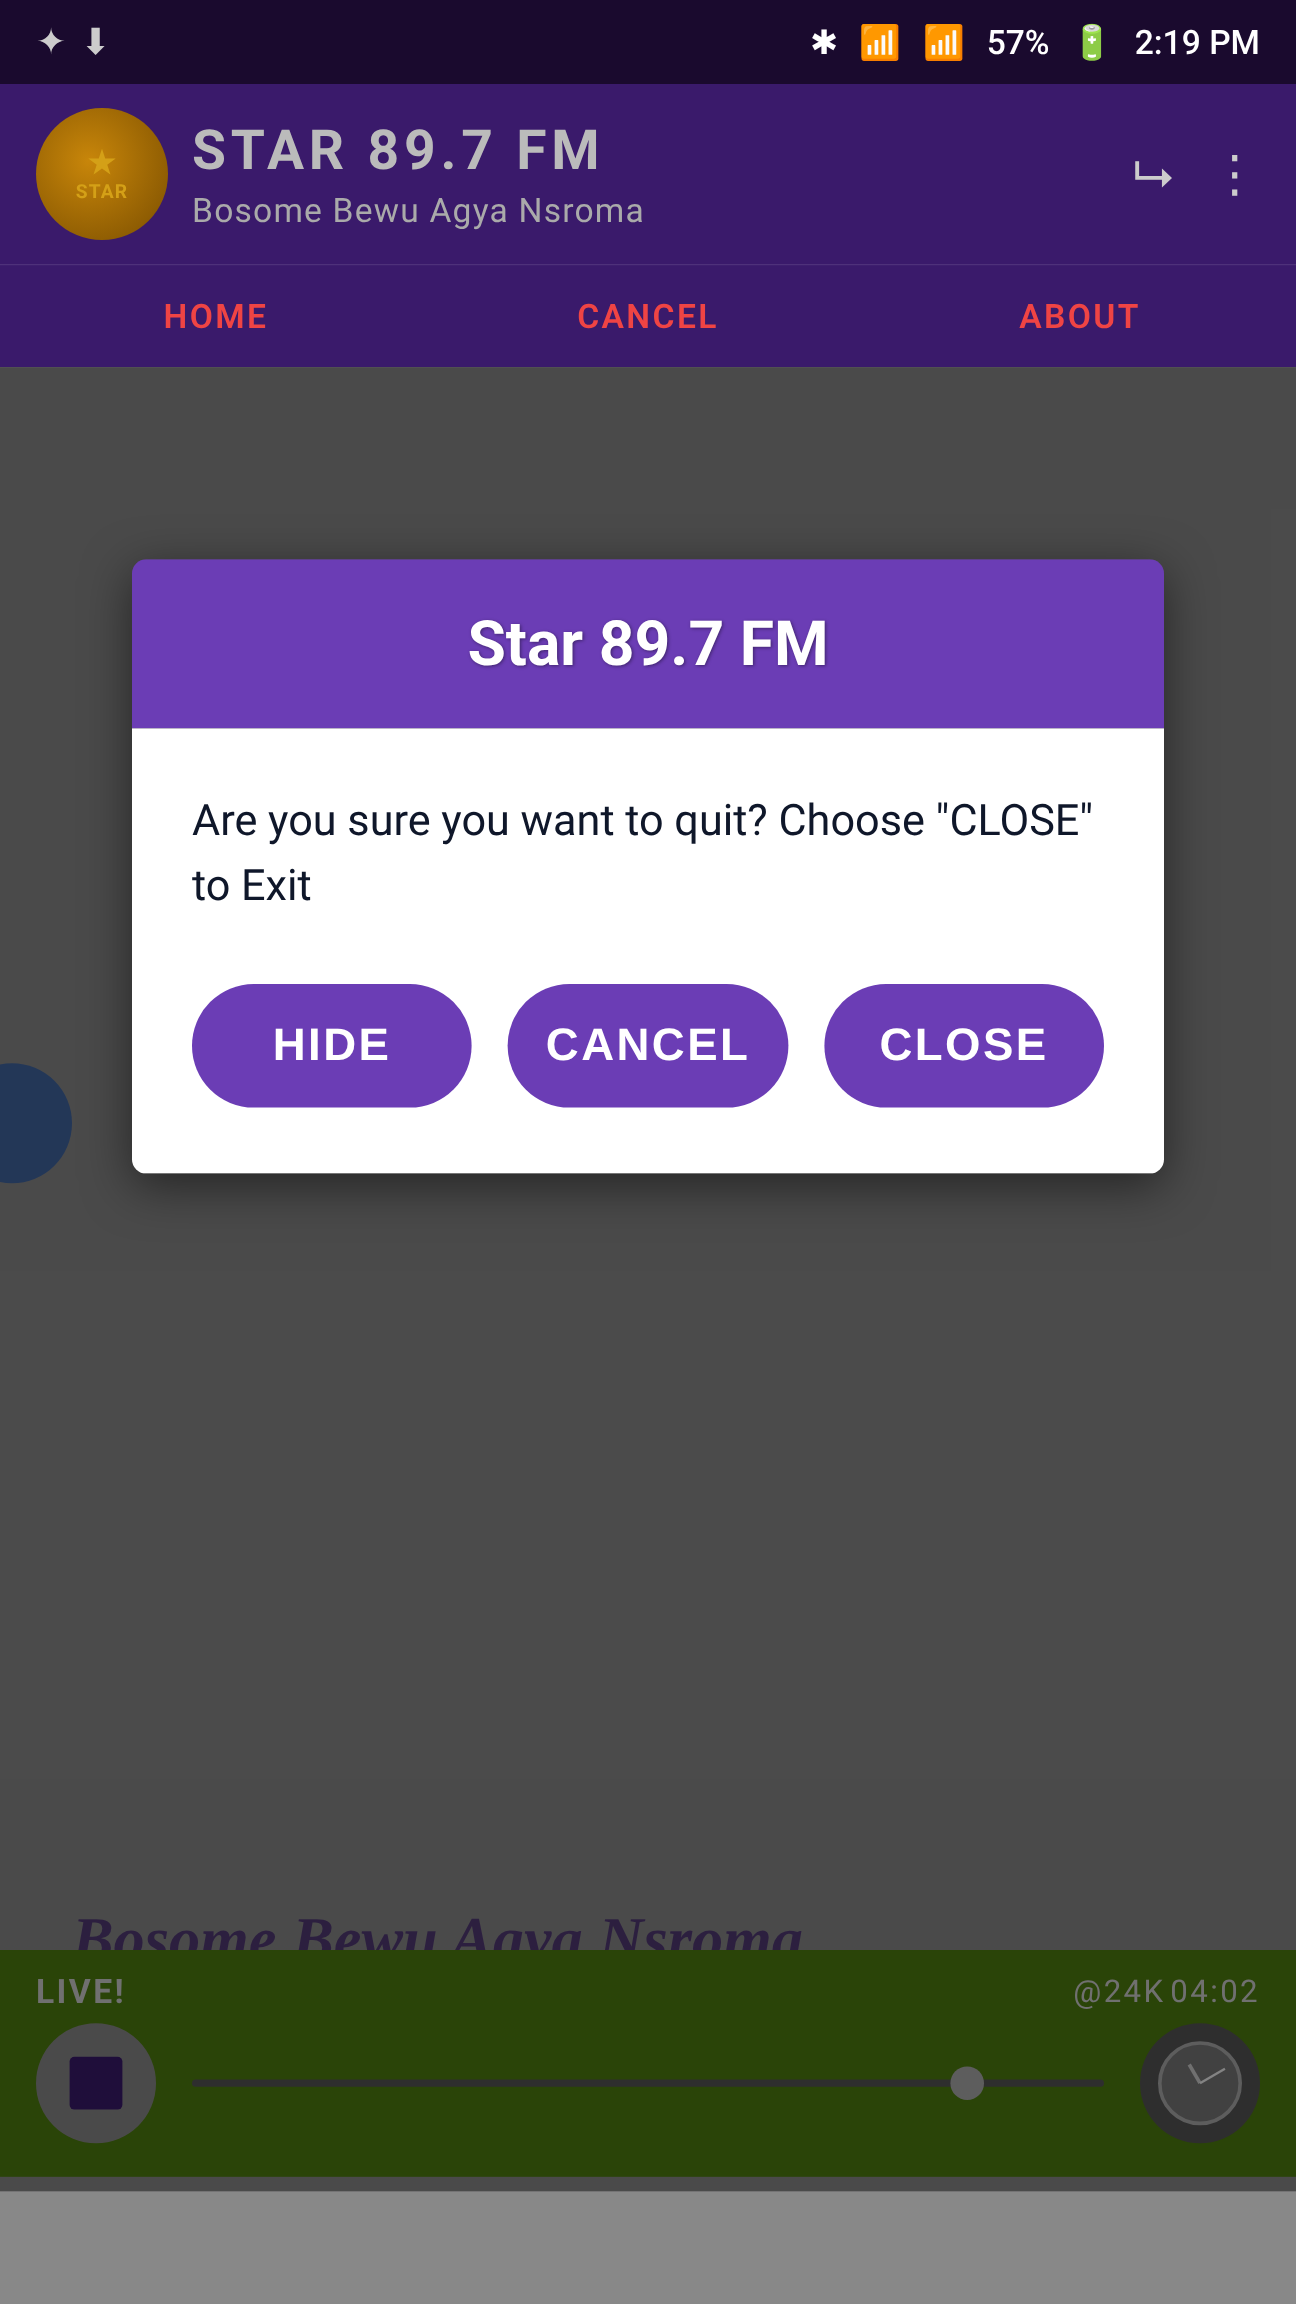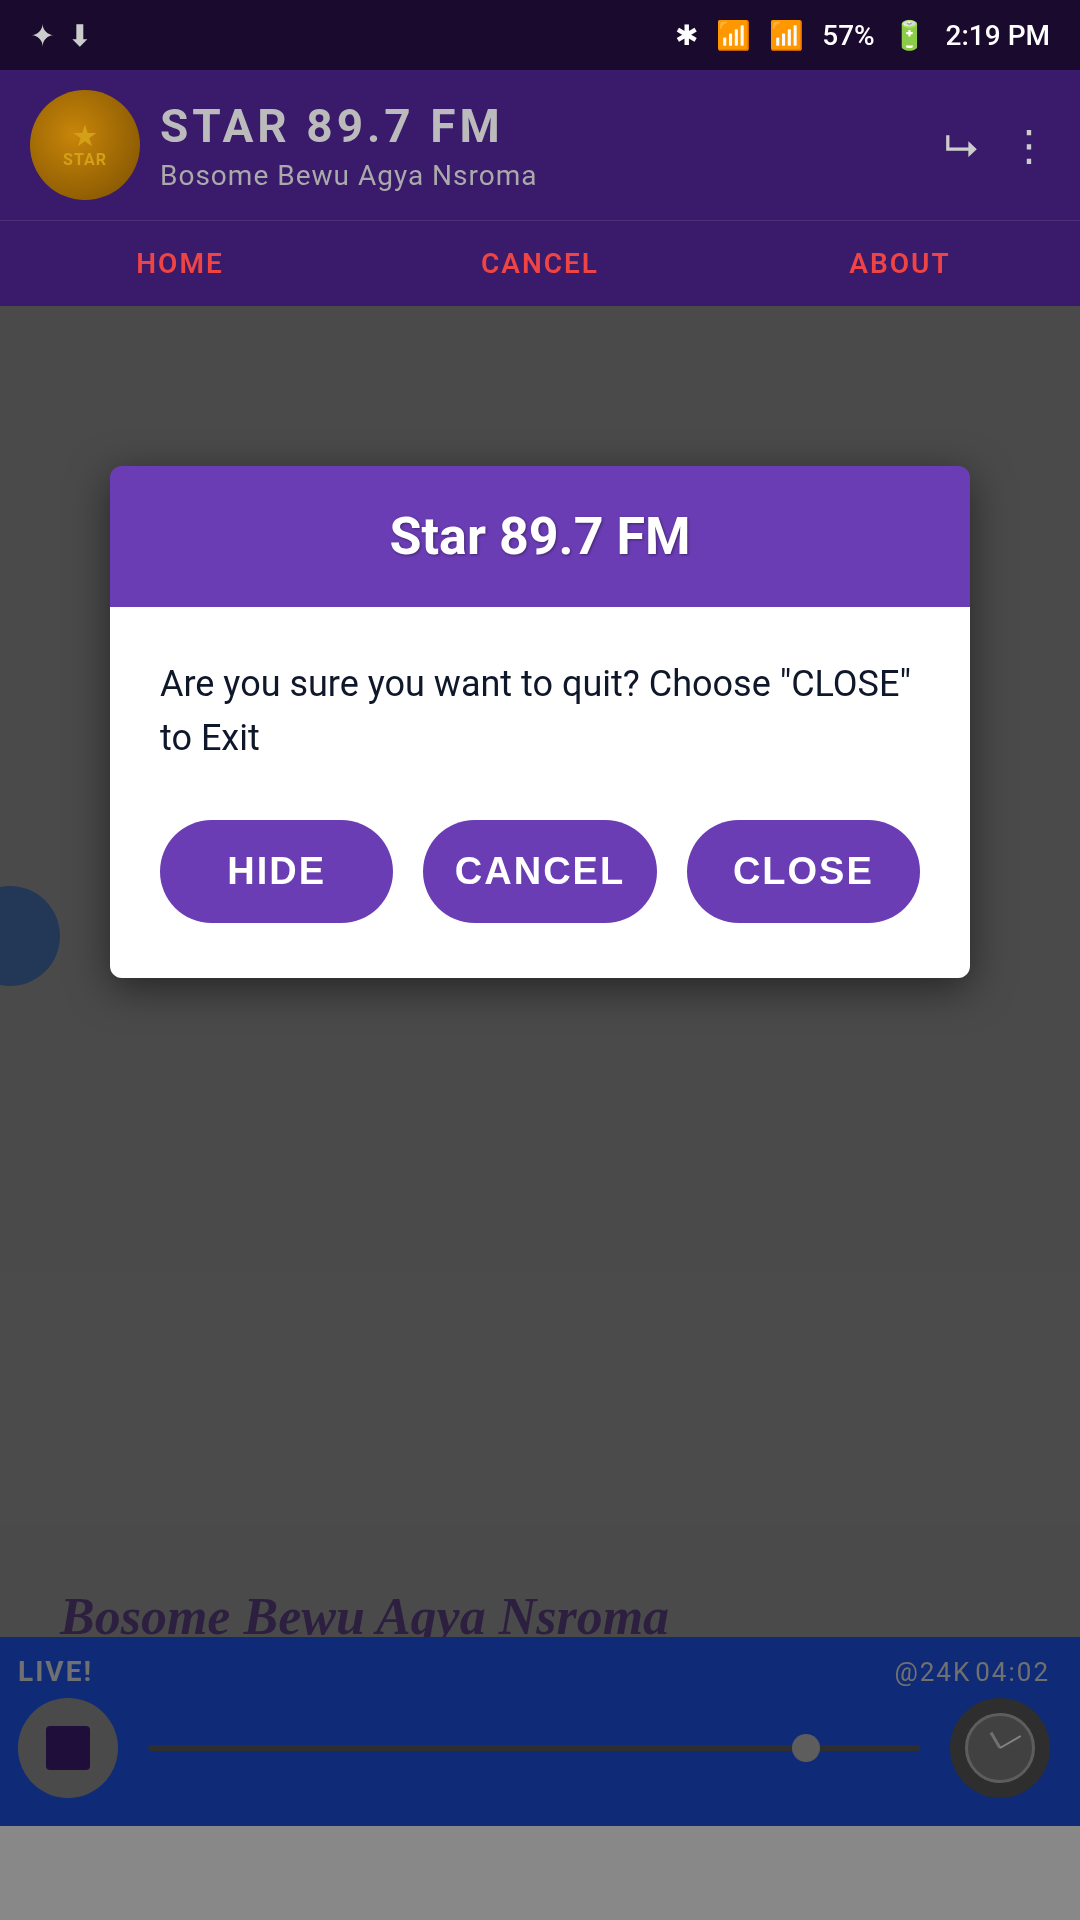--- a/index.html
+++ b/index.html
@@ -236,24 +236,24 @@
       font-size: 38px;
       font-weight: 700;
       letter-spacing: 2px;
       cursor: pointer;
       text-align: center;
     }
 
     
     .player-bar {
       position: absolute;
-      bottom: 0;
+      bottom: 12px;
       width: 100%;
-      background: #1d4ed8;
-      padding: 18px 30px 28px 18px;
+      background: #4d7c0f;
+      padding: 18px 30px 28px 30px;
     }
 
     .player-top {
       display: flex;
       justify-content: space-between;
       align-items: center;
       margin-bottom: 10px;
     }
 
     .player-live {

